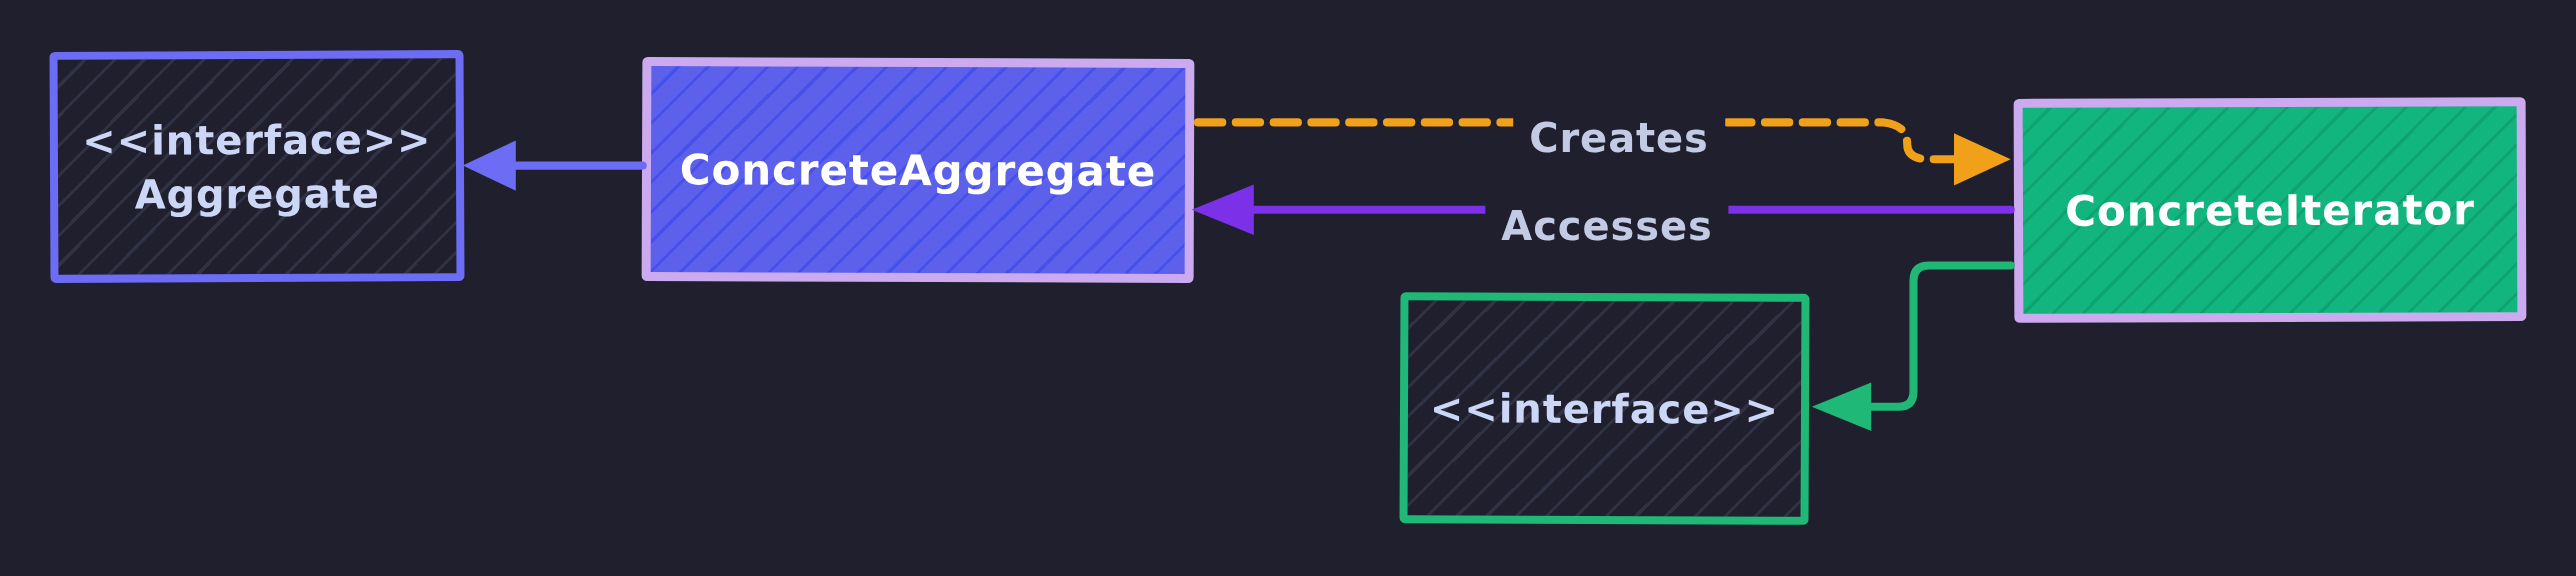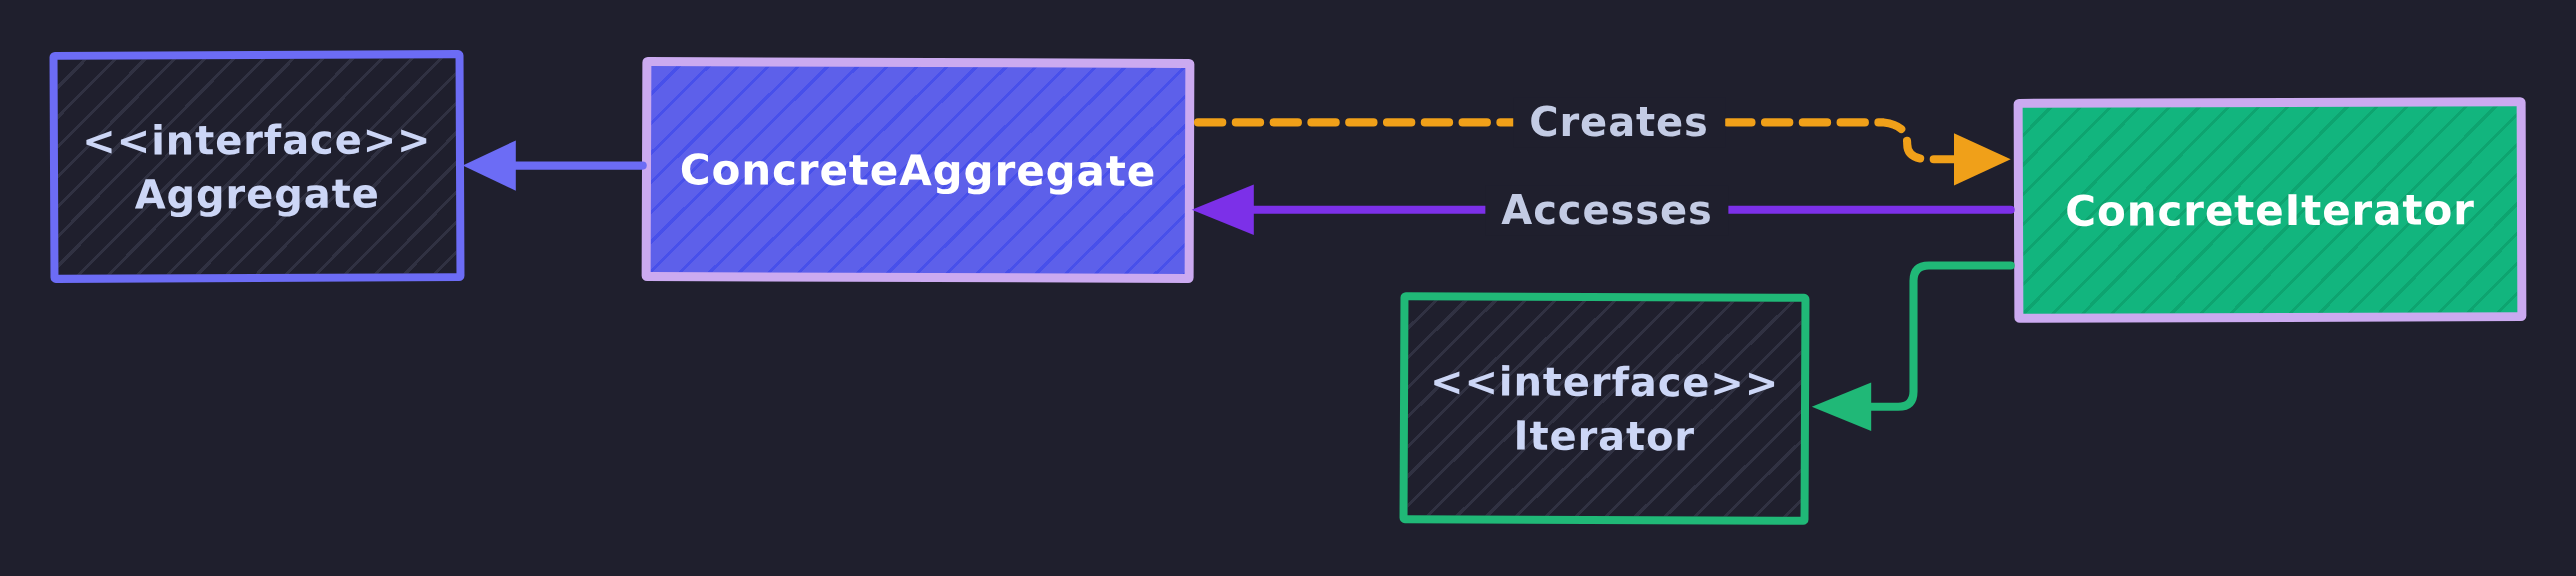--- a/index.html
+++ b/index.html
@@ -79,21 +79,21 @@
   .fill-purple{fill:var(--purple);}
   .fill-green{fill:var(--green-border);}
   .edge-line{fill:none;stroke-width:9;stroke-linecap:round;stroke-linejoin:round;}
   .edge-dashed{stroke-dasharray:27 15;}
 
   
   .edge-label{
     position:absolute;z-index:3;transform:translate(-50%,-50%);
     background:var(--bg);color:var(--edge-label-text);
     font-size:40px;font-weight:bold;letter-spacing:0.9px;
-    padding:1.8px 16px;white-space:nowrap;
+    padding:1.8px 16px;white-space:nowrap;margin-top:16px;
   }
 </style>
 </head>
 <body>
 
 <div class="canvas">
 
   <div class="node iface node-aggregate">
     <div class="line">&lt;&lt;interface&gt;&gt;</div>
     <div class="line">Aggregate</div>
@@ -102,21 +102,20 @@
   <div class="node cls node-concrete-aggregate">
     <div class="line">ConcreteAggregate</div>
   </div>
 
   <div class="node cls node-concrete-iterator">
     <div class="line">ConcreteIterator</div>
   </div>
 
   <div class="node iface node-iterator">
     <div class="line">&lt;&lt;interface&gt;&gt;</div>
-    <div class="line">Iterator</div>
   </div>
 
   <svg class="edges" width="2576" height="576" viewBox="0 0 2860 640">
 
     <path class="edge-line stroke-violet" d="M 713 184 L 566 184"></path>
     <polygon class="fill-violet" points="513,184 572,156 572,212"></polygon>
 
     <path class="edge-line edge-dashed stroke-orange" d="M 1330 136 L 2092 136 Q 2118 139 2118 160 Q 2118 177 2142 177 L 2176 177"></path>
     <polygon class="fill-orange" points="2233,177 2170,148 2170,206"></polygon>
 

